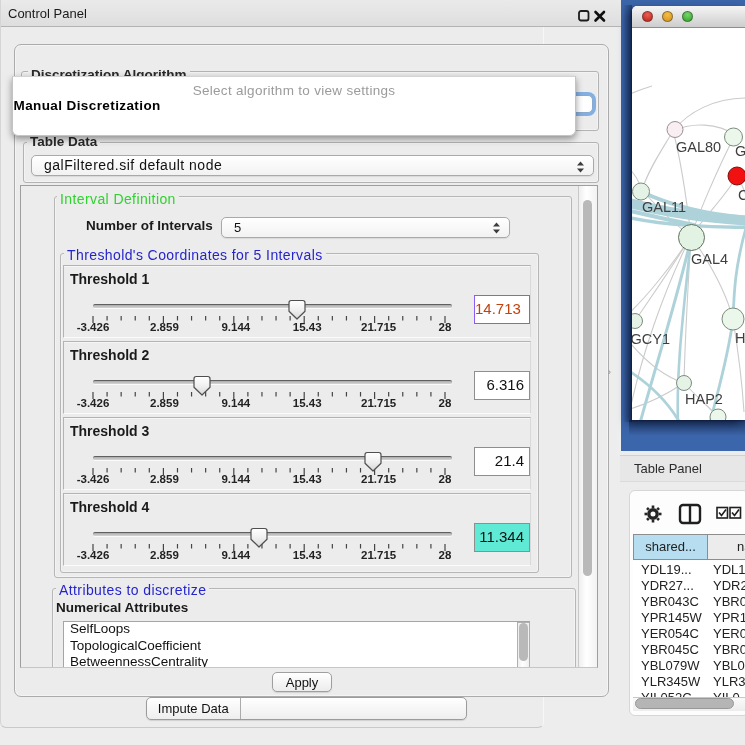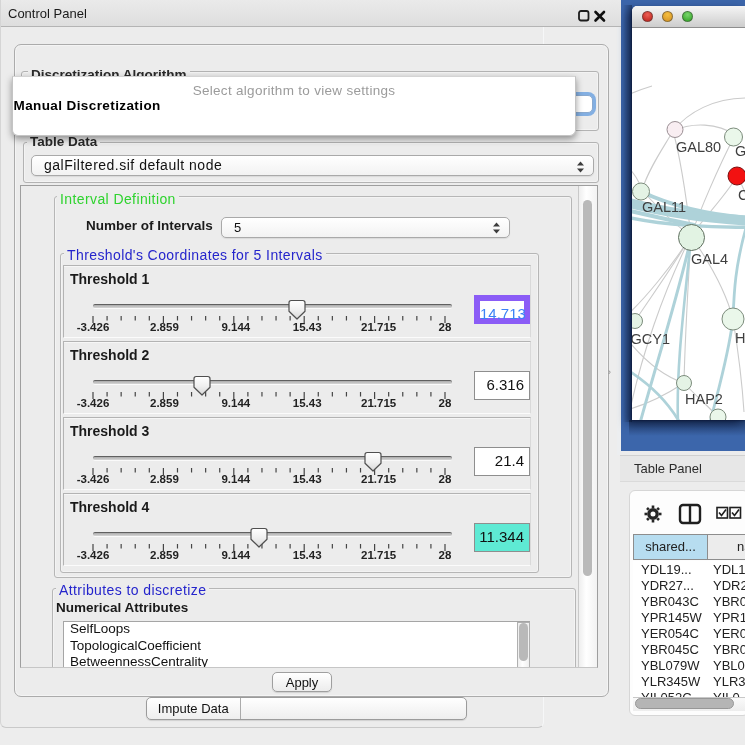--- a/index.html
+++ b/index.html
@@ -193,21 +193,21 @@
             <line x1="366.92" y1="50" x2="366.92" y2="54.5" stroke="#454545" stroke-width="1.2"></line>
             <line x1="381.00" y1="50" x2="381.00" y2="57" stroke="#454545" stroke-width="1.2"></line>
             <path d="M 227.2 34.5 Q 225 34.5 225 36.7 L 225 45.2 L 233 53 L 241 45.2 L 241 36.7 Q 241 34.5 238.8 34.5 Z" fill="url(#thg)" stroke="#4f4f4f" stroke-width="1.2" stroke-linejoin="round"></path>
           </svg>
           <div style="position:absolute;left:-1.0px;top:54.5px;width:60px;text-align:center;font-size:11.5px;font-weight:bold;color:#222;">-3.426</div>
           <div style="position:absolute;left:70.4px;top:54.5px;width:60px;text-align:center;font-size:11.5px;font-weight:bold;color:#222;">2.859</div>
           <div style="position:absolute;left:141.8px;top:54.5px;width:60px;text-align:center;font-size:11.5px;font-weight:bold;color:#222;">9.144</div>
           <div style="position:absolute;left:213.2px;top:54.5px;width:60px;text-align:center;font-size:11.5px;font-weight:bold;color:#222;">15.43</div>
           <div style="position:absolute;left:284.6px;top:54.5px;width:60px;text-align:center;font-size:11.5px;font-weight:bold;color:#222;">21.715</div>
           <div style="position:absolute;left:351.0px;top:54.5px;width:60px;text-align:center;font-size:11.5px;font-weight:bold;color:#222;">28</div>
-          <div style="position:absolute;left:410px;top:29px;width:56px;height:29px;background:#fff;border:6px solid #8b5cf6;font-size:15px;color:#3b82f6;text-align:left;line-height:25px;padding-right:5px;">14.713</div>
+          <div style="position:absolute;left:410px;top:29px;width:56px;height:29px;background:#fff;border:1px solid #8b5cf6;font-size:15px;color:#c2410c;text-align:left;line-height:25px;padding-right:5px;">14.713</div>
         </div>
         <div style="position:absolute;left:42px;top:155px;width:468px;height:73px;border:1px solid #b3b3b3;border-bottom-color:#fbfbfb;border-right-color:#d9d9d9;box-shadow:inset 0 1px 0 #f6f6f6;background:#ececec;">
           <div style="position:absolute;left:6px;top:5px;font-weight:bold;font-size:14px;color:#1a1a1a;">Threshold 2</div>
           <div style="position:absolute;left:29px;top:37.5px;width:359px;height:5px;border-radius:2px;background:linear-gradient(#ababab,#d6d6d6);border-top:1px solid #606060;border-bottom:1px solid #fafafa;"></div>
           <svg style="position:absolute;left:0;top:0;" width="468" height="73" viewBox="0 0 468 73">
             <line x1="29.00" y1="50" x2="29.00" y2="57" stroke="#454545" stroke-width="1.2"></line>
             <line x1="43.08" y1="50" x2="43.08" y2="54.5" stroke="#454545" stroke-width="1.2"></line>
             <line x1="57.16" y1="50" x2="57.16" y2="54.5" stroke="#454545" stroke-width="1.2"></line>
             <line x1="71.24" y1="50" x2="71.24" y2="54.5" stroke="#454545" stroke-width="1.2"></line>
             <line x1="85.32" y1="50" x2="85.32" y2="54.5" stroke="#454545" stroke-width="1.2"></line>

